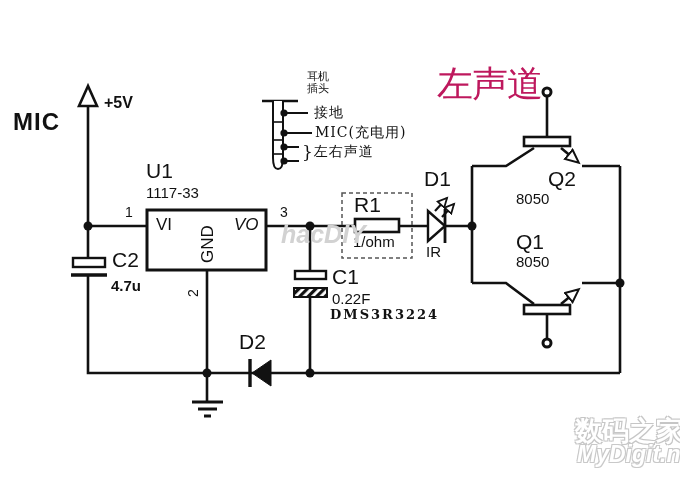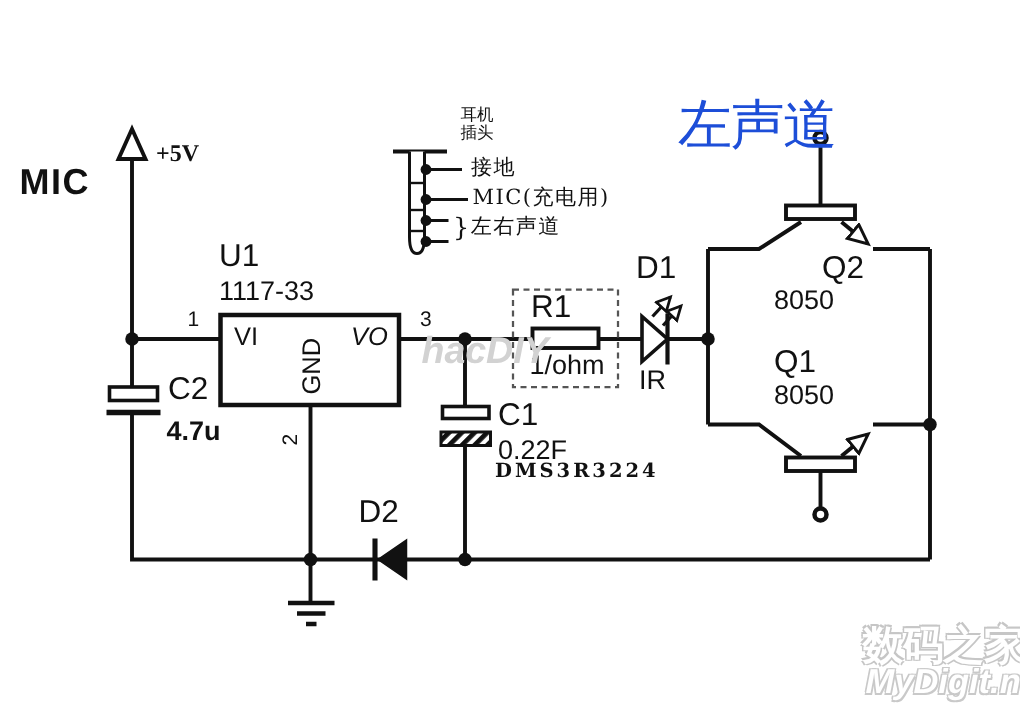--- a/index.html
+++ b/index.html
@@ -3,30 +3,30 @@
 <meta charset="utf-8">
 <style>
   html,body{margin:0;padding:0;background:#fff;}
   #stage{
     position:relative;width:680px;height:481px;background:#ffffff;
     overflow:hidden;font-family:"Liberation Sans",sans-serif;color:#111;
   }
   svg{position:absolute;left:0;top:0;}
   .lbl{position:absolute;white-space:nowrap;color:#111;line-height:1;}
   .ref{font-size:21px;}
-  .val{font-size:18px;}
+  .val{font-size:15px;}
   .pin{font-size:14px;}
   .pinname{font-size:17px;}
   .rot{transform:rotate(-90deg);transform-origin:0 0;}
   .mic{font-size:24px;font-weight:bold;letter-spacing:1px;}
-  .pwr{font-family:Liberation Serif, serif;font-size:16px;font-weight:bold;}
+  .pwr{font-family:Liberation Sans, sans-serif;font-size:16px;font-weight:bold;}
   .cjk{font-family:"DejaVu Serif","Liberation Serif",serif;}
   .cjk-sm{font-size:14px;letter-spacing:1px;}
   .plugtitle{font-size:11px;line-height:1.1;letter-spacing:0;text-align:center;margin-left:43px;}
-  .channel{font-size:36px;letter-spacing:-1px;color:#1d4ed8;margin-left:15px;}
+  .channel{font-size:36px;letter-spacing:-1px;color:#be185d;}
   .partnum{font-family:"DejaVu Serif",serif;font-weight:bold;font-size:13px;letter-spacing:2px;}
   .wm-center{font-size:25px;font-weight:bold;font-style:italic;color:#d2d2d2;}
   .wm-site{font-size:27px;font-weight:bold;color:#ffffff;
     text-shadow:-1px -1px 0 #c6c6c6,1px -1px 0 #c6c6c6,-1px 1px 0 #c6c6c6,1px 1px 0 #c6c6c6;}
   .wm-url{font-size:23px;font-weight:bold;font-style:italic;color:#ffffff;
     text-shadow:-1px -1px 0 #c9c9c9,1px -1px 0 #c9c9c9,-1px 1px 0 #c9c9c9,1px 1px 0 #c9c9c9;}
   .brace{font-size:17px;vertical-align:-2px;}
 </style>
 </head>
 <body>

